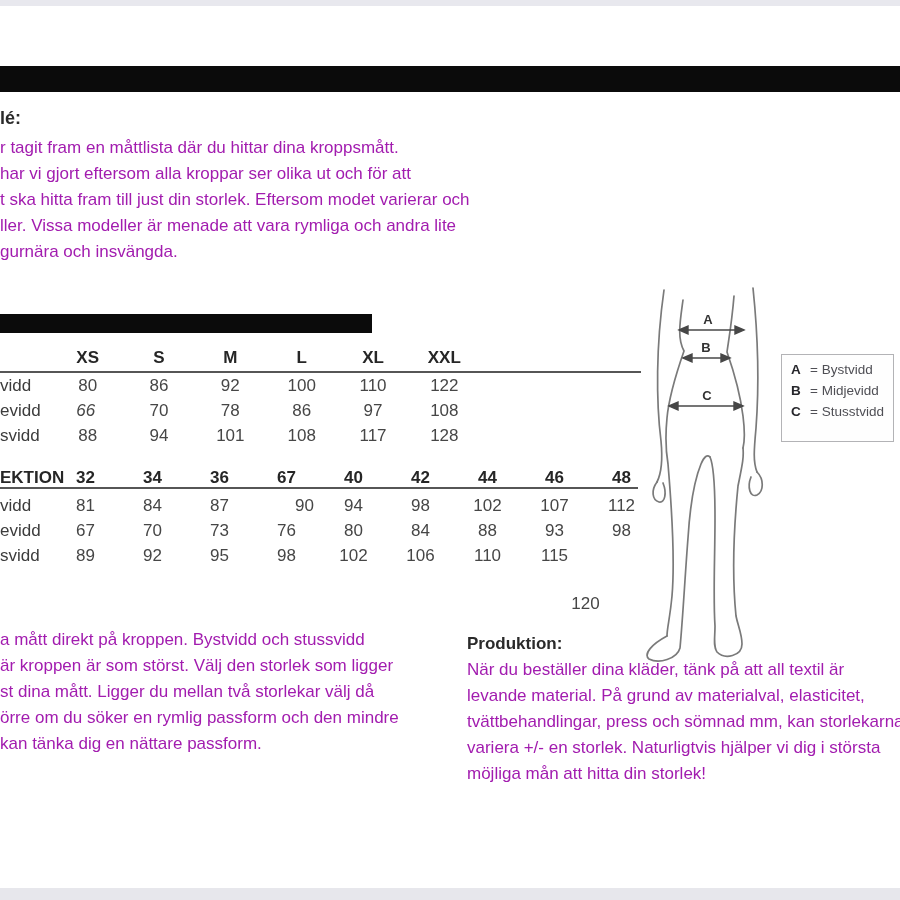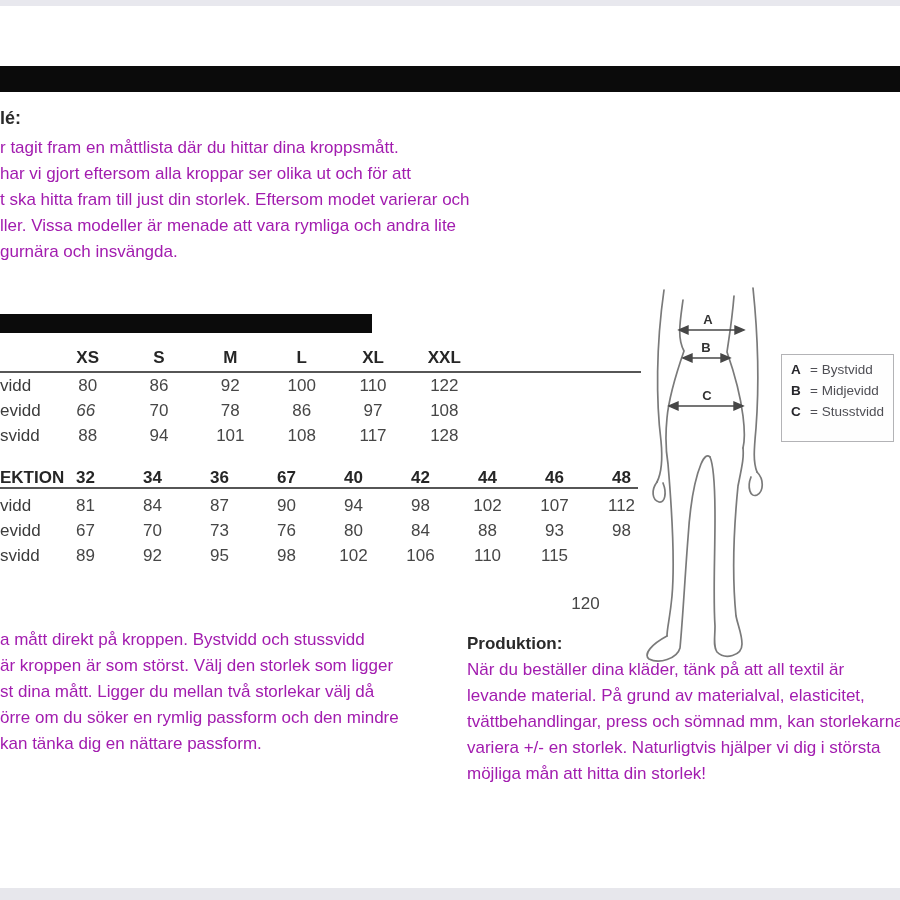--- a/index.html
+++ b/index.html
@@ -133,21 +133,21 @@
       <span class="cell" style="left: 387px; width: 67px;">42</span>
       <span class="cell" style="left: 454px; width: 67px;">44</span>
       <span class="cell" style="left: 521px; width: 67px;">46</span>
       <span class="cell" style="left: 588px; width: 67px;">48</span>
     </div>
     <div class="trow">
       <span class="rlabel">vidd</span>
       <span class="cell" style="left: 52px; width: 67px;">81</span>
       <span class="cell" style="left: 119px; width: 67px;">84</span>
       <span class="cell" style="left: 186px; width: 67px;">87</span>
-      <span class="cell" style="left: 253px; width: 67px; text-align: center;">90</span>
+      <span class="cell" style="left: 271px; width: 67px; text-align: center;">90</span>
       <span class="cell" style="left: 320px; width: 67px;">94</span>
       <span class="cell" style="left: 387px; width: 67px;">98</span>
       <span class="cell" style="left: 454px; width: 67px;">102</span>
       <span class="cell" style="left: 521px; width: 67px;">107</span>
       <span class="cell" style="left: 588px; width: 67px;">112</span>
     </div>
     <div class="trow">
       <span class="rlabel">evidd</span>
       <span class="cell" style="left: 52px; width: 67px;">67</span>
       <span class="cell" style="left: 119px; width: 67px;">70</span>

